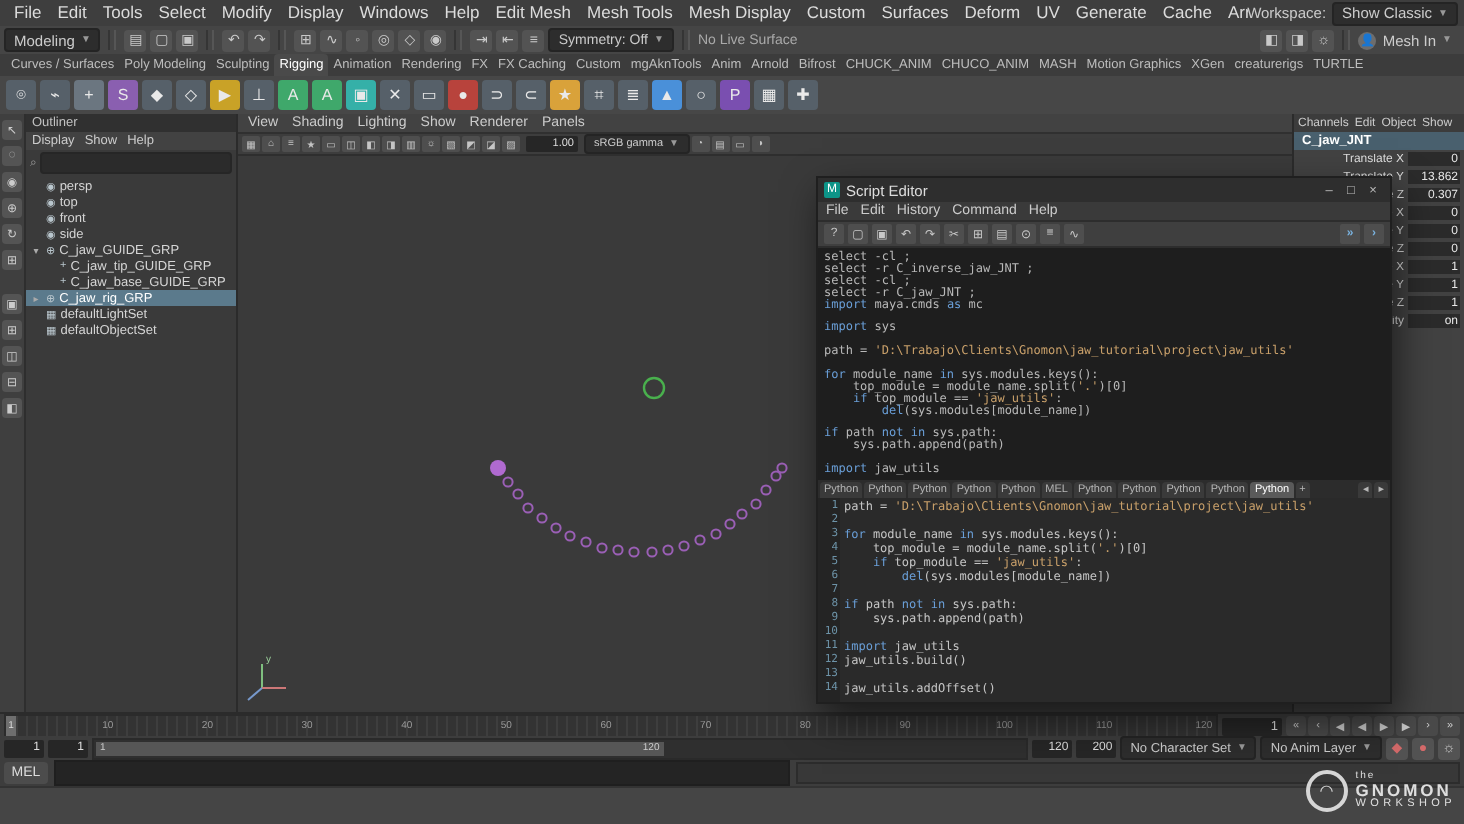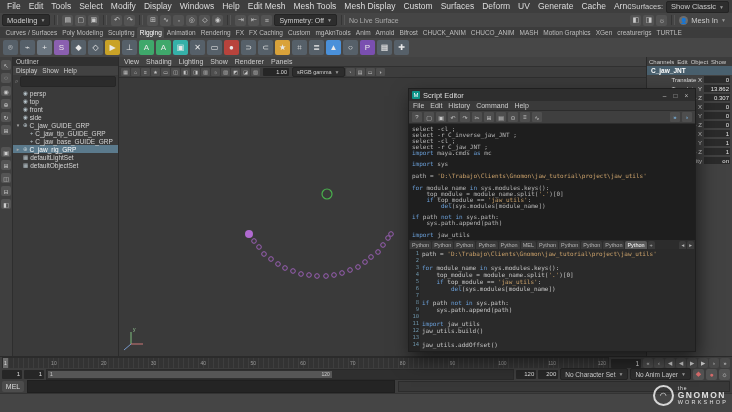--- a/index.html
+++ b/index.html
@@ -164,21 +164,21 @@
         <div class="menu-item">Mesh Display</div>
         <div class="menu-item">Custom</div>
         <div class="menu-item">Surfaces</div>
         <div class="menu-item">Deform</div>
         <div class="menu-item">UV</div>
         <div class="menu-item">Generate</div>
         <div class="menu-item">Cache</div>
         <div class="menu-item">Arnold</div>
       </div>
     <div class="workspace">
-      <span>Surfaces:</span>
+      <span>Workspace:</span>
       <span class="dropdown">
         <span>Show Classic</span>
         <span class="caret">▼</span>
       </span>
     </div>
   </div>
 
   <div class="row" id="statusline">
     <span class="dropdown" style="font-size:7.5px;">
       <span>Modeling</span>

